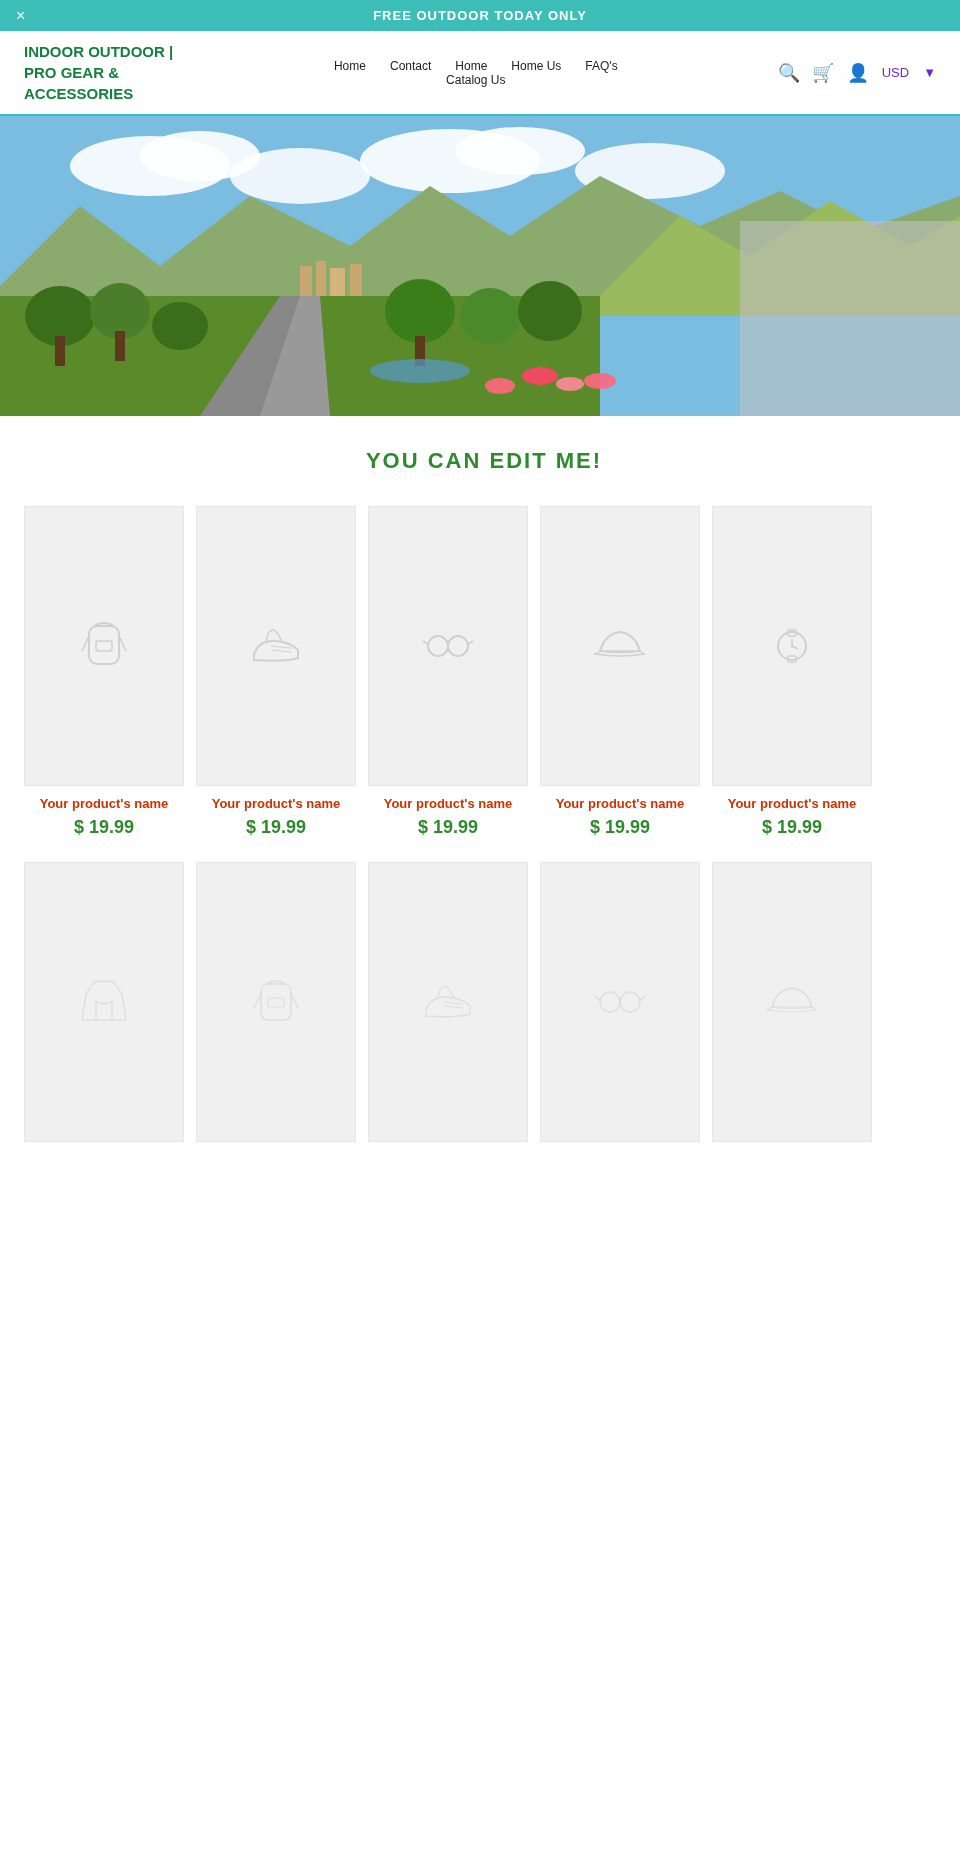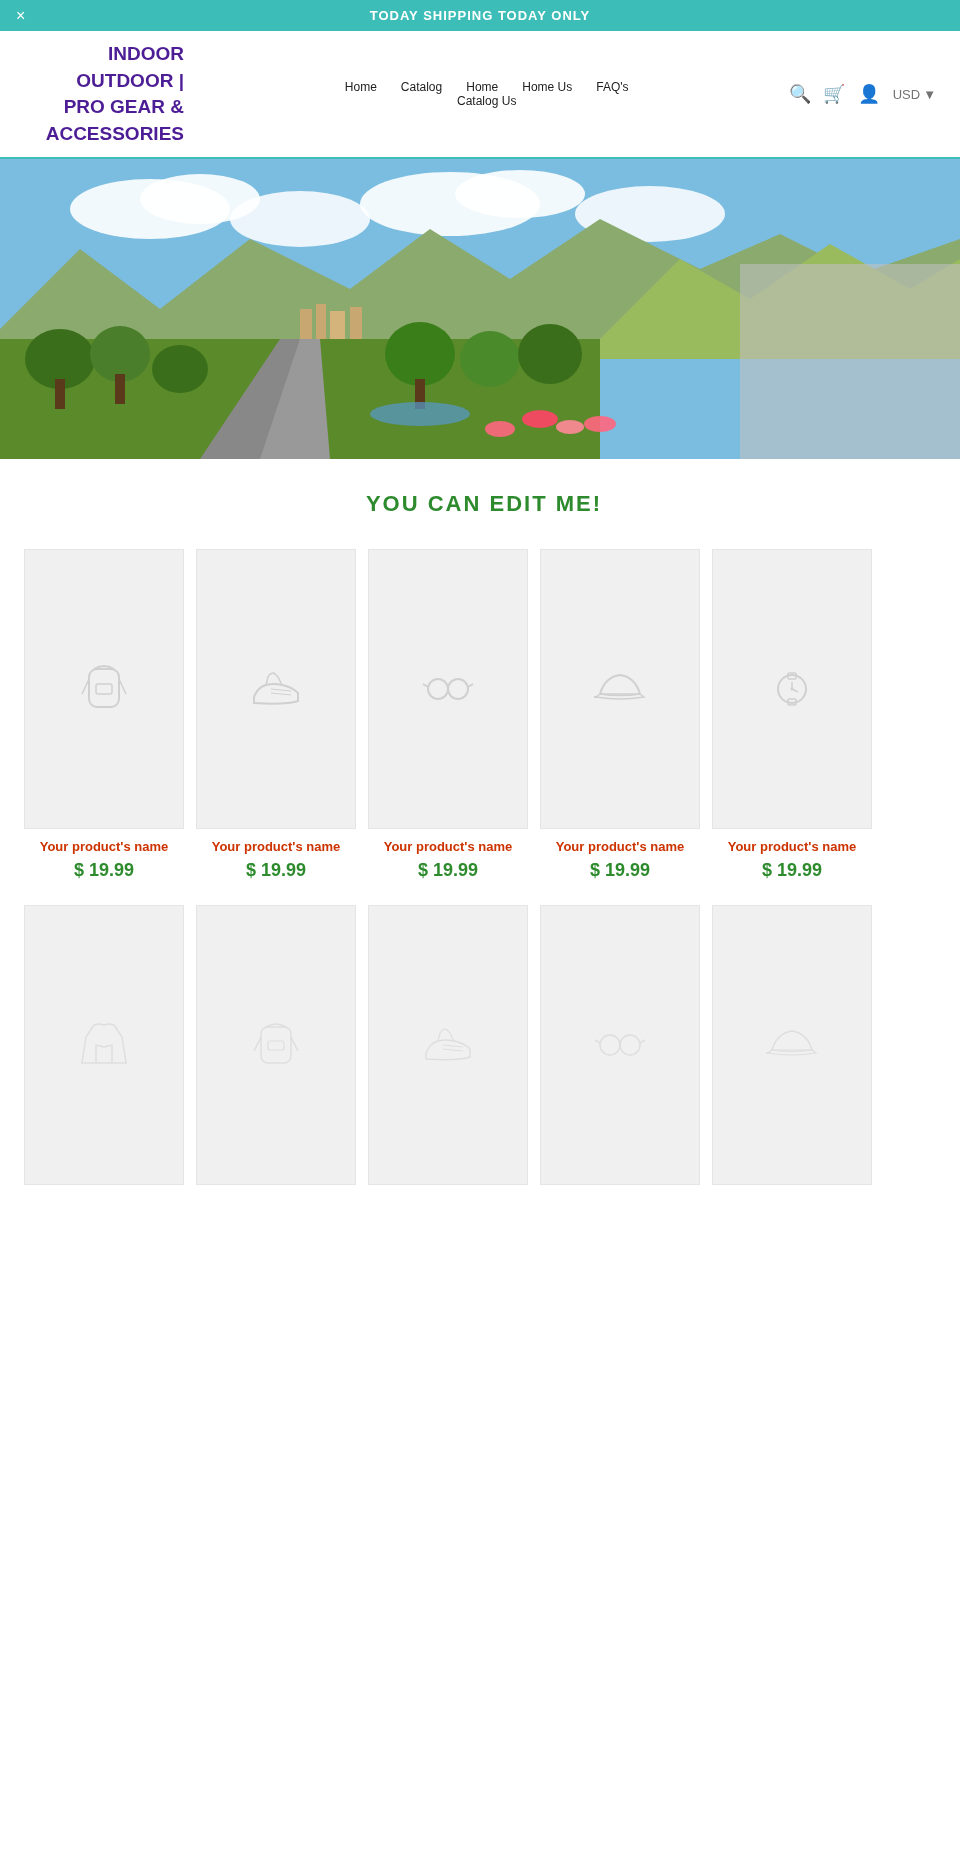--- a/index.html
+++ b/index.html
@@ -31,24 +31,24 @@
 
     
     .header {
       display: flex;
       align-items: center;
       justify-content: space-between;
       padding: 10px 24px;
       border-bottom: 2px solid #3dbdb7;
     }
     .logo {
-      font-size: 19px;
+      font-size: 15px;
       font-weight: 700;
-      text-align: right;
-      color: #4c1d95;
+      text-align: left;
+      color: #15803d;
       line-height: 1.4;
       max-width: 160px;
     }
     .nav {
       display: flex;
       flex-direction: column;
       align-items: center;
       flex: 1;
     }
     .nav-row {
@@ -67,25 +67,25 @@
       align-items: center;
       gap: 12px;
     }
     .header-icon {
       font-size: 18px;
       color: #222;
       cursor: pointer;
     }
     .currency-selector {
       font-size: 13px;
-      color: #737373;
+      color: #6d28d9;
       cursor: pointer;
       display: flex;
       align-items: center;
-      gap: 3px;
+      gap: 14px;
     }
 
     
     .hero {
       width: 100%;
       height: 300px;
       overflow: hidden;
       background: #ccc;
       position: relative;
     }
@@ -179,34 +179,34 @@
       width: 60px;
       height: 60px;
       opacity: 0.25;
     }
   </style>
 </head>
 <body>
 
 <div class="announcement-bar">
   <button class="close-btn">×</button>
-  <span>TODAY SHIPPING TODAY ONLY</span>
+  <span>FREE OUTDOOR TODAY ONLY</span>
 </div>
 
 <header class="header">
   <div class="logo">
     <span>INDOOR OUTDOOR |</span><br>
     <span>PRO GEAR &amp;</span><br>
     <span>ACCESSORIES</span>
   </div>
 
   <nav class="nav">
     <div class="nav-row">
       <a class="nav-link" href="#">Home</a>
-      <a class="nav-link" href="#">Catalog</a>
+      <a class="nav-link" href="#">Contact</a>
       <a class="nav-link" href="#">Home</a>
       <a class="nav-link" href="#">Home Us</a>
       <a class="nav-link" href="#">FAQ's</a>
     </div>
     <div class="nav-row">
       <a class="nav-link" href="#">Catalog Us</a>
     </div>
   </nav>
 
   <div class="header-icons">

